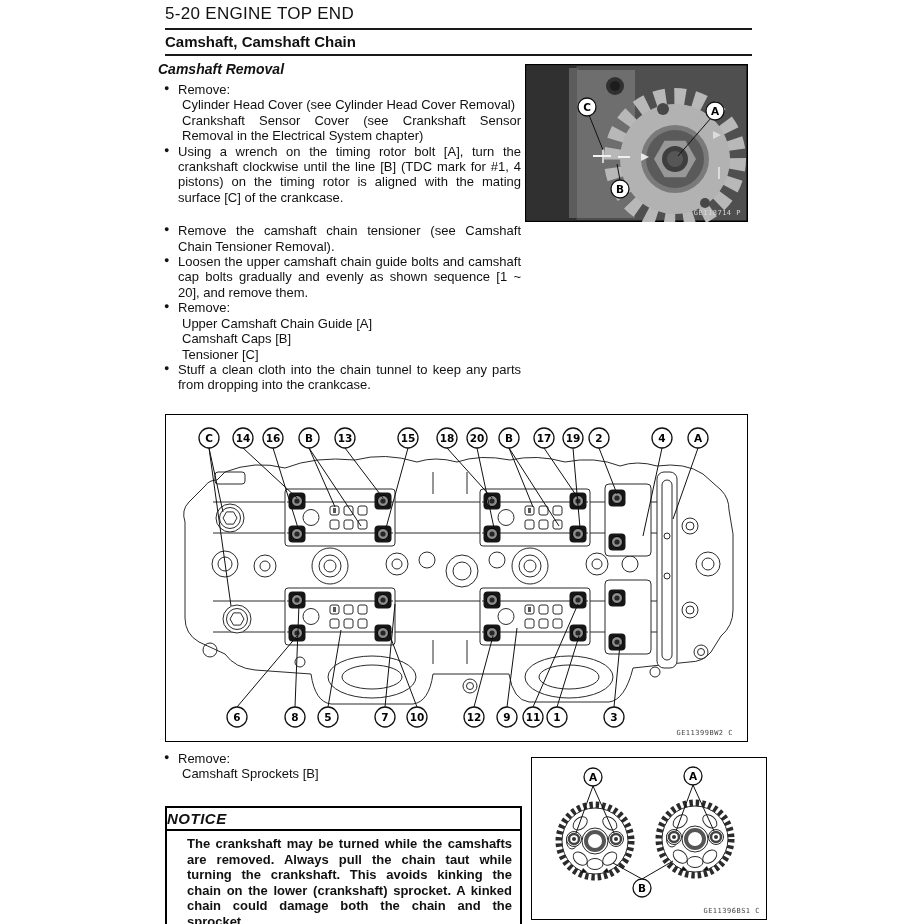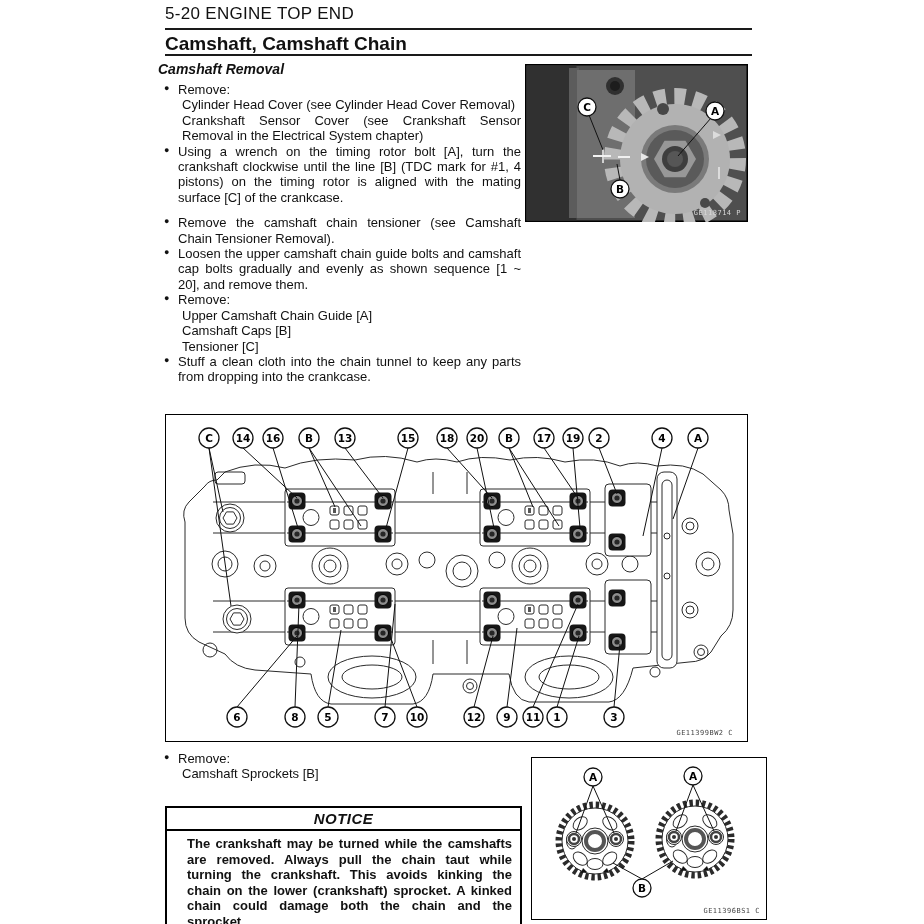--- a/index.html
+++ b/index.html
@@ -2,32 +2,32 @@
 <html><head>
 <meta charset="utf-8">
 <style>
   html,body{margin:0;padding:0}
   body{width:924px;height:924px;position:relative;background:#fff;color:#111;
        font-family:"Liberation Sans",sans-serif;overflow:hidden}
   .abs{position:absolute}
   #page-title{left:165px;top:4px;font-size:17px;font-weight:normal;letter-spacing:.3px}
   .rule{position:absolute;left:165px;width:587px;height:2px;background:#1a1a1a}
   #rule1{top:28px}
-  #page-sub{left:165px;top:33px;font-size:19px;font-weight:bold}
+  #page-sub{left:165px;top:33px;font-size:15px;font-weight:bold}
   #rule2{top:54px}
   #page-sec{left:158px;top:61px;font-size:14px;font-weight:bold;font-style:italic}
   .proc{position:absolute;left:165px;width:356px;font-size:13px;line-height:15.4px;text-align:justify}
   #proc-top{top:82px}
   #proc-bottom{top:751px}
   .b{position:relative;padding-left:13px}
   .b::before{content:"\25CF";position:absolute;left:-1px;top:-1px;font-size:9px}
   .s{padding-left:17px}
-  .gap{margin-top:10px}
+  .gap{margin-top:18px}
   #notice-box{left:165px;top:806px;width:353px;border:2px solid #000;background:#fff}
-  #notice-head{border-bottom:2px solid #000;text-align:center;font-weight:bold;font-style:italic;
+  #notice-head{border-bottom:2px solid #000;text-align:left;font-weight:bold;font-style:italic;
                font-size:15px;padding:2px 0;letter-spacing:.5px}
   #notice-body{padding:5px 8px 7px 20px;font-weight:bold;font-size:13px;line-height:15.6px;text-align:justify}
   svg{position:absolute;display:block}
   #fig-photo{left:525px;top:64px}
   #fig-diagram{left:165px;top:414px}
   #fig-sprockets{left:531px;top:757px}
   .art{stroke:#2b2b2b;fill:none;stroke-width:1}
   .ld{stroke:#111;stroke-width:1;fill:none}
   .co circle{fill:#fff;stroke:#111;stroke-width:1.3}
   .co text{font:bold 10.5px "DejaVu Sans",sans-serif;text-anchor:middle}

